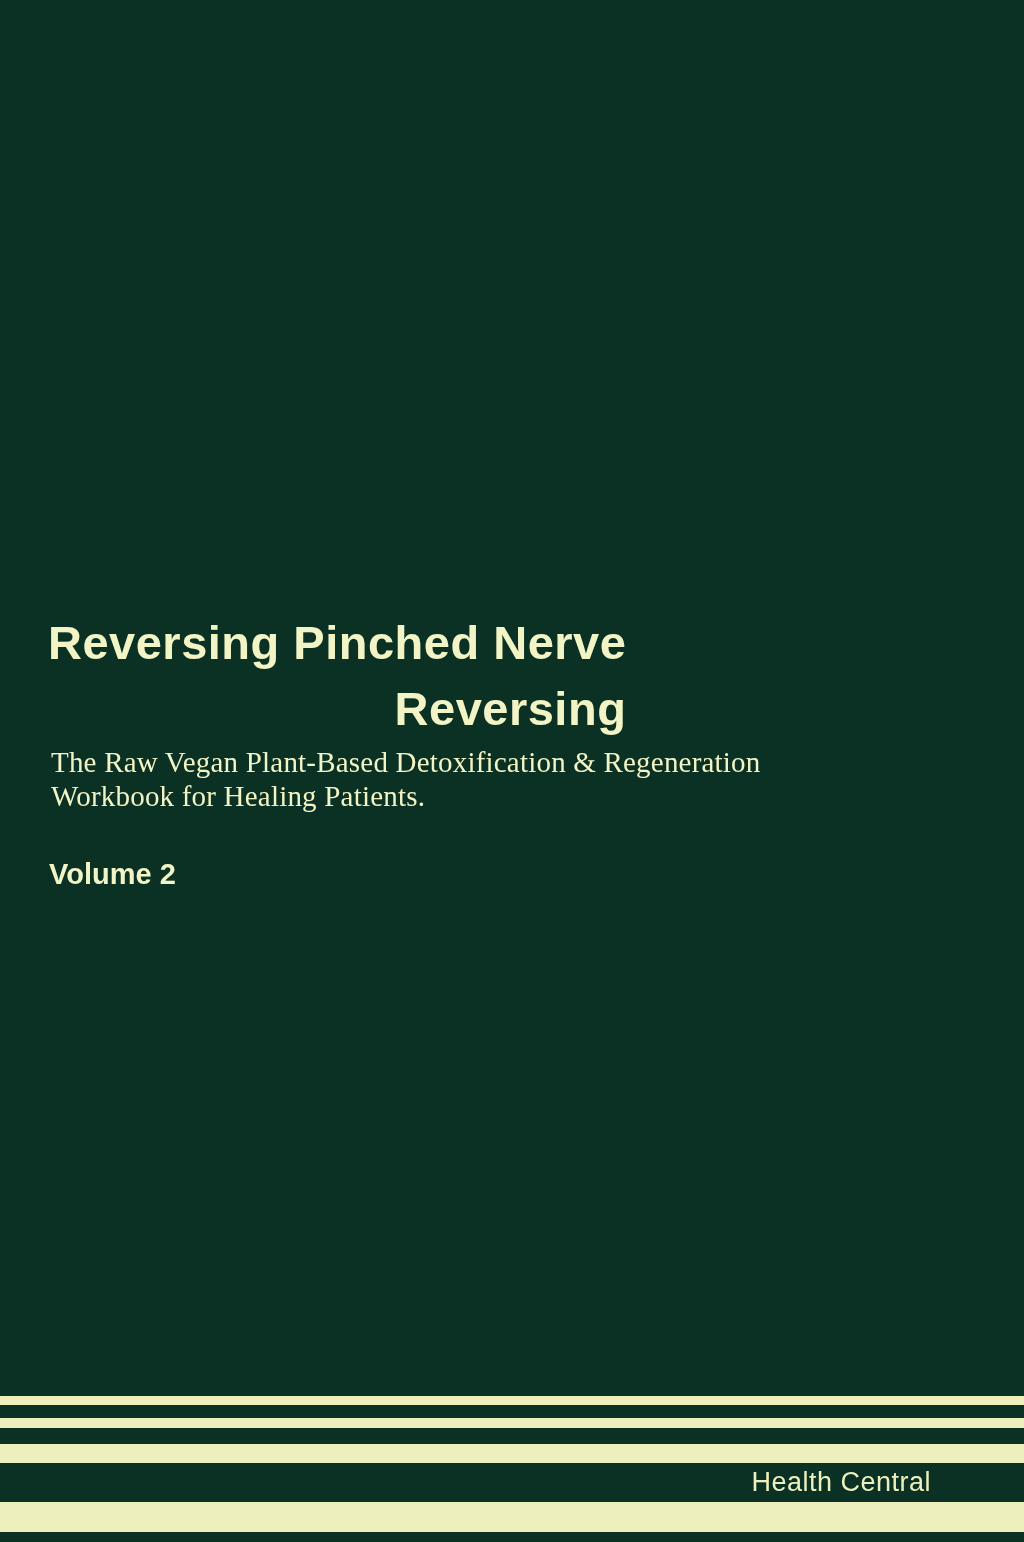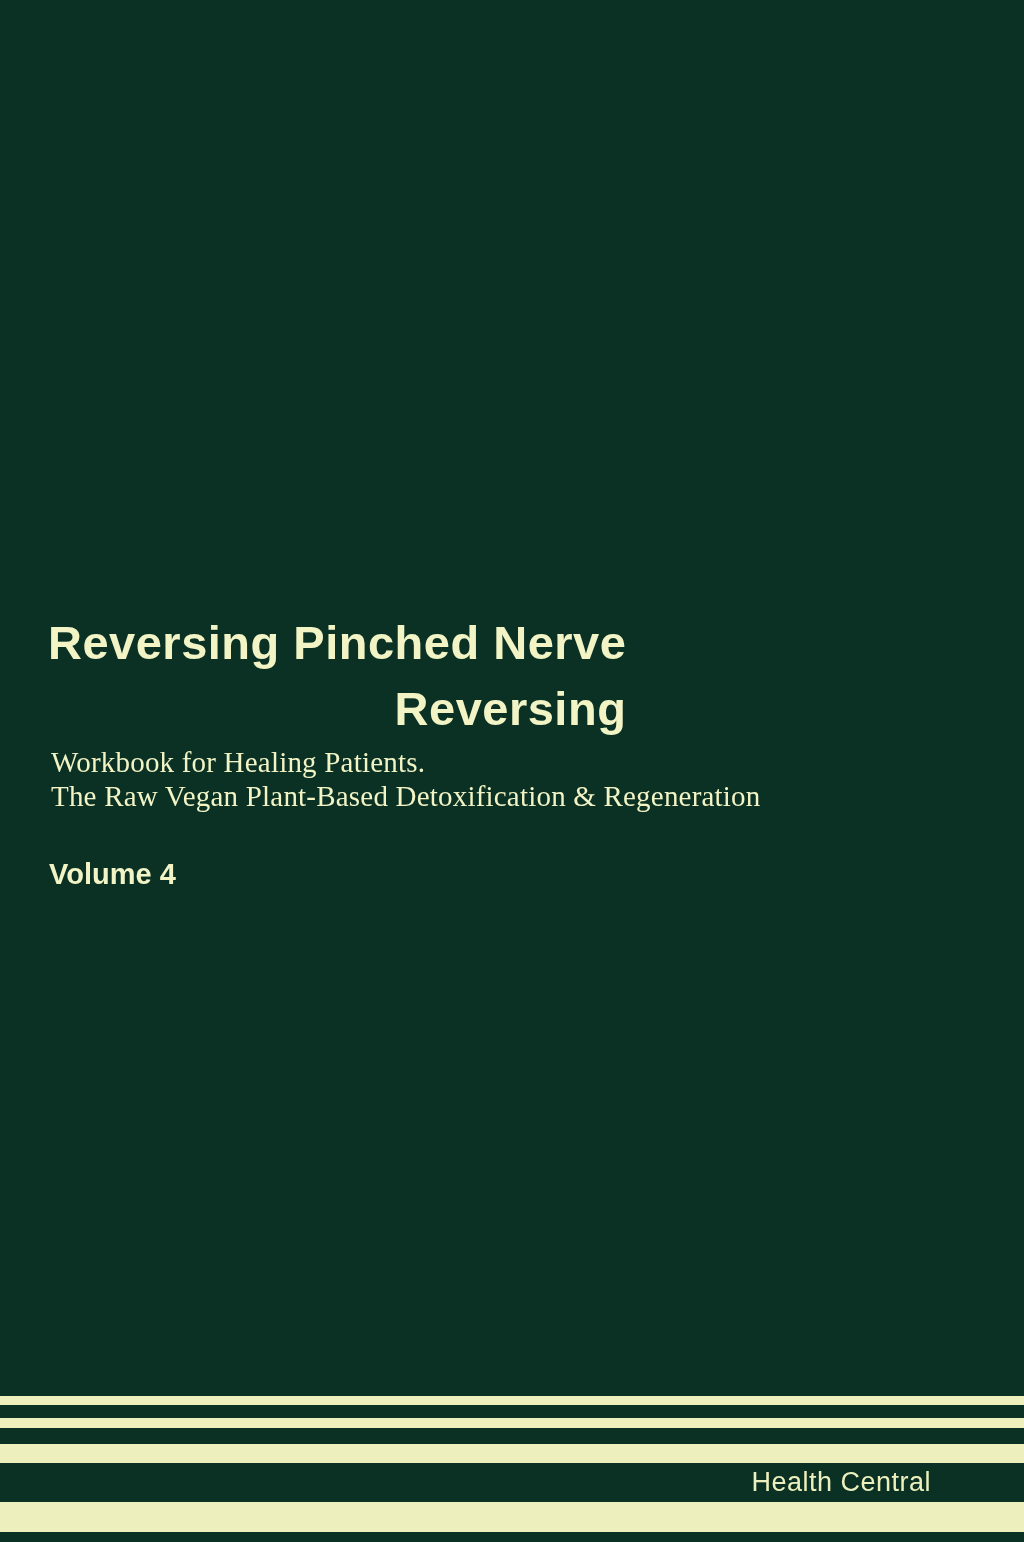--- a/index.html
+++ b/index.html
@@ -89,25 +89,25 @@
 <body>
 
 <div class="page">
 
   <h1 class="title">
     <span class="line">Reversing Pinched Nerve</span>
     <span class="line">Reversing</span>
   </h1>
 
   <p class="subtitle">
+    <span class="line">The Raw Vegan Plant-Based Detoxification &amp; Regeneration</span>
     <span class="line">Workbook for Healing Patients.</span>
-    <span class="line">The Raw Vegan Plant-Based Detoxification &amp; Regeneration</span>
   </p>
 
-  <div class="volume">Volume 4</div>
+  <div class="volume">Volume 2</div>
 
   <div class="stripe stripe-1"></div>
   <div class="stripe stripe-2"></div>
   <div class="stripe stripe-3"></div>
 
   <div class="publisher-band">
     <span class="publisher">Health Central</span>
   </div>
 
   <div class="stripe stripe-4"></div>

